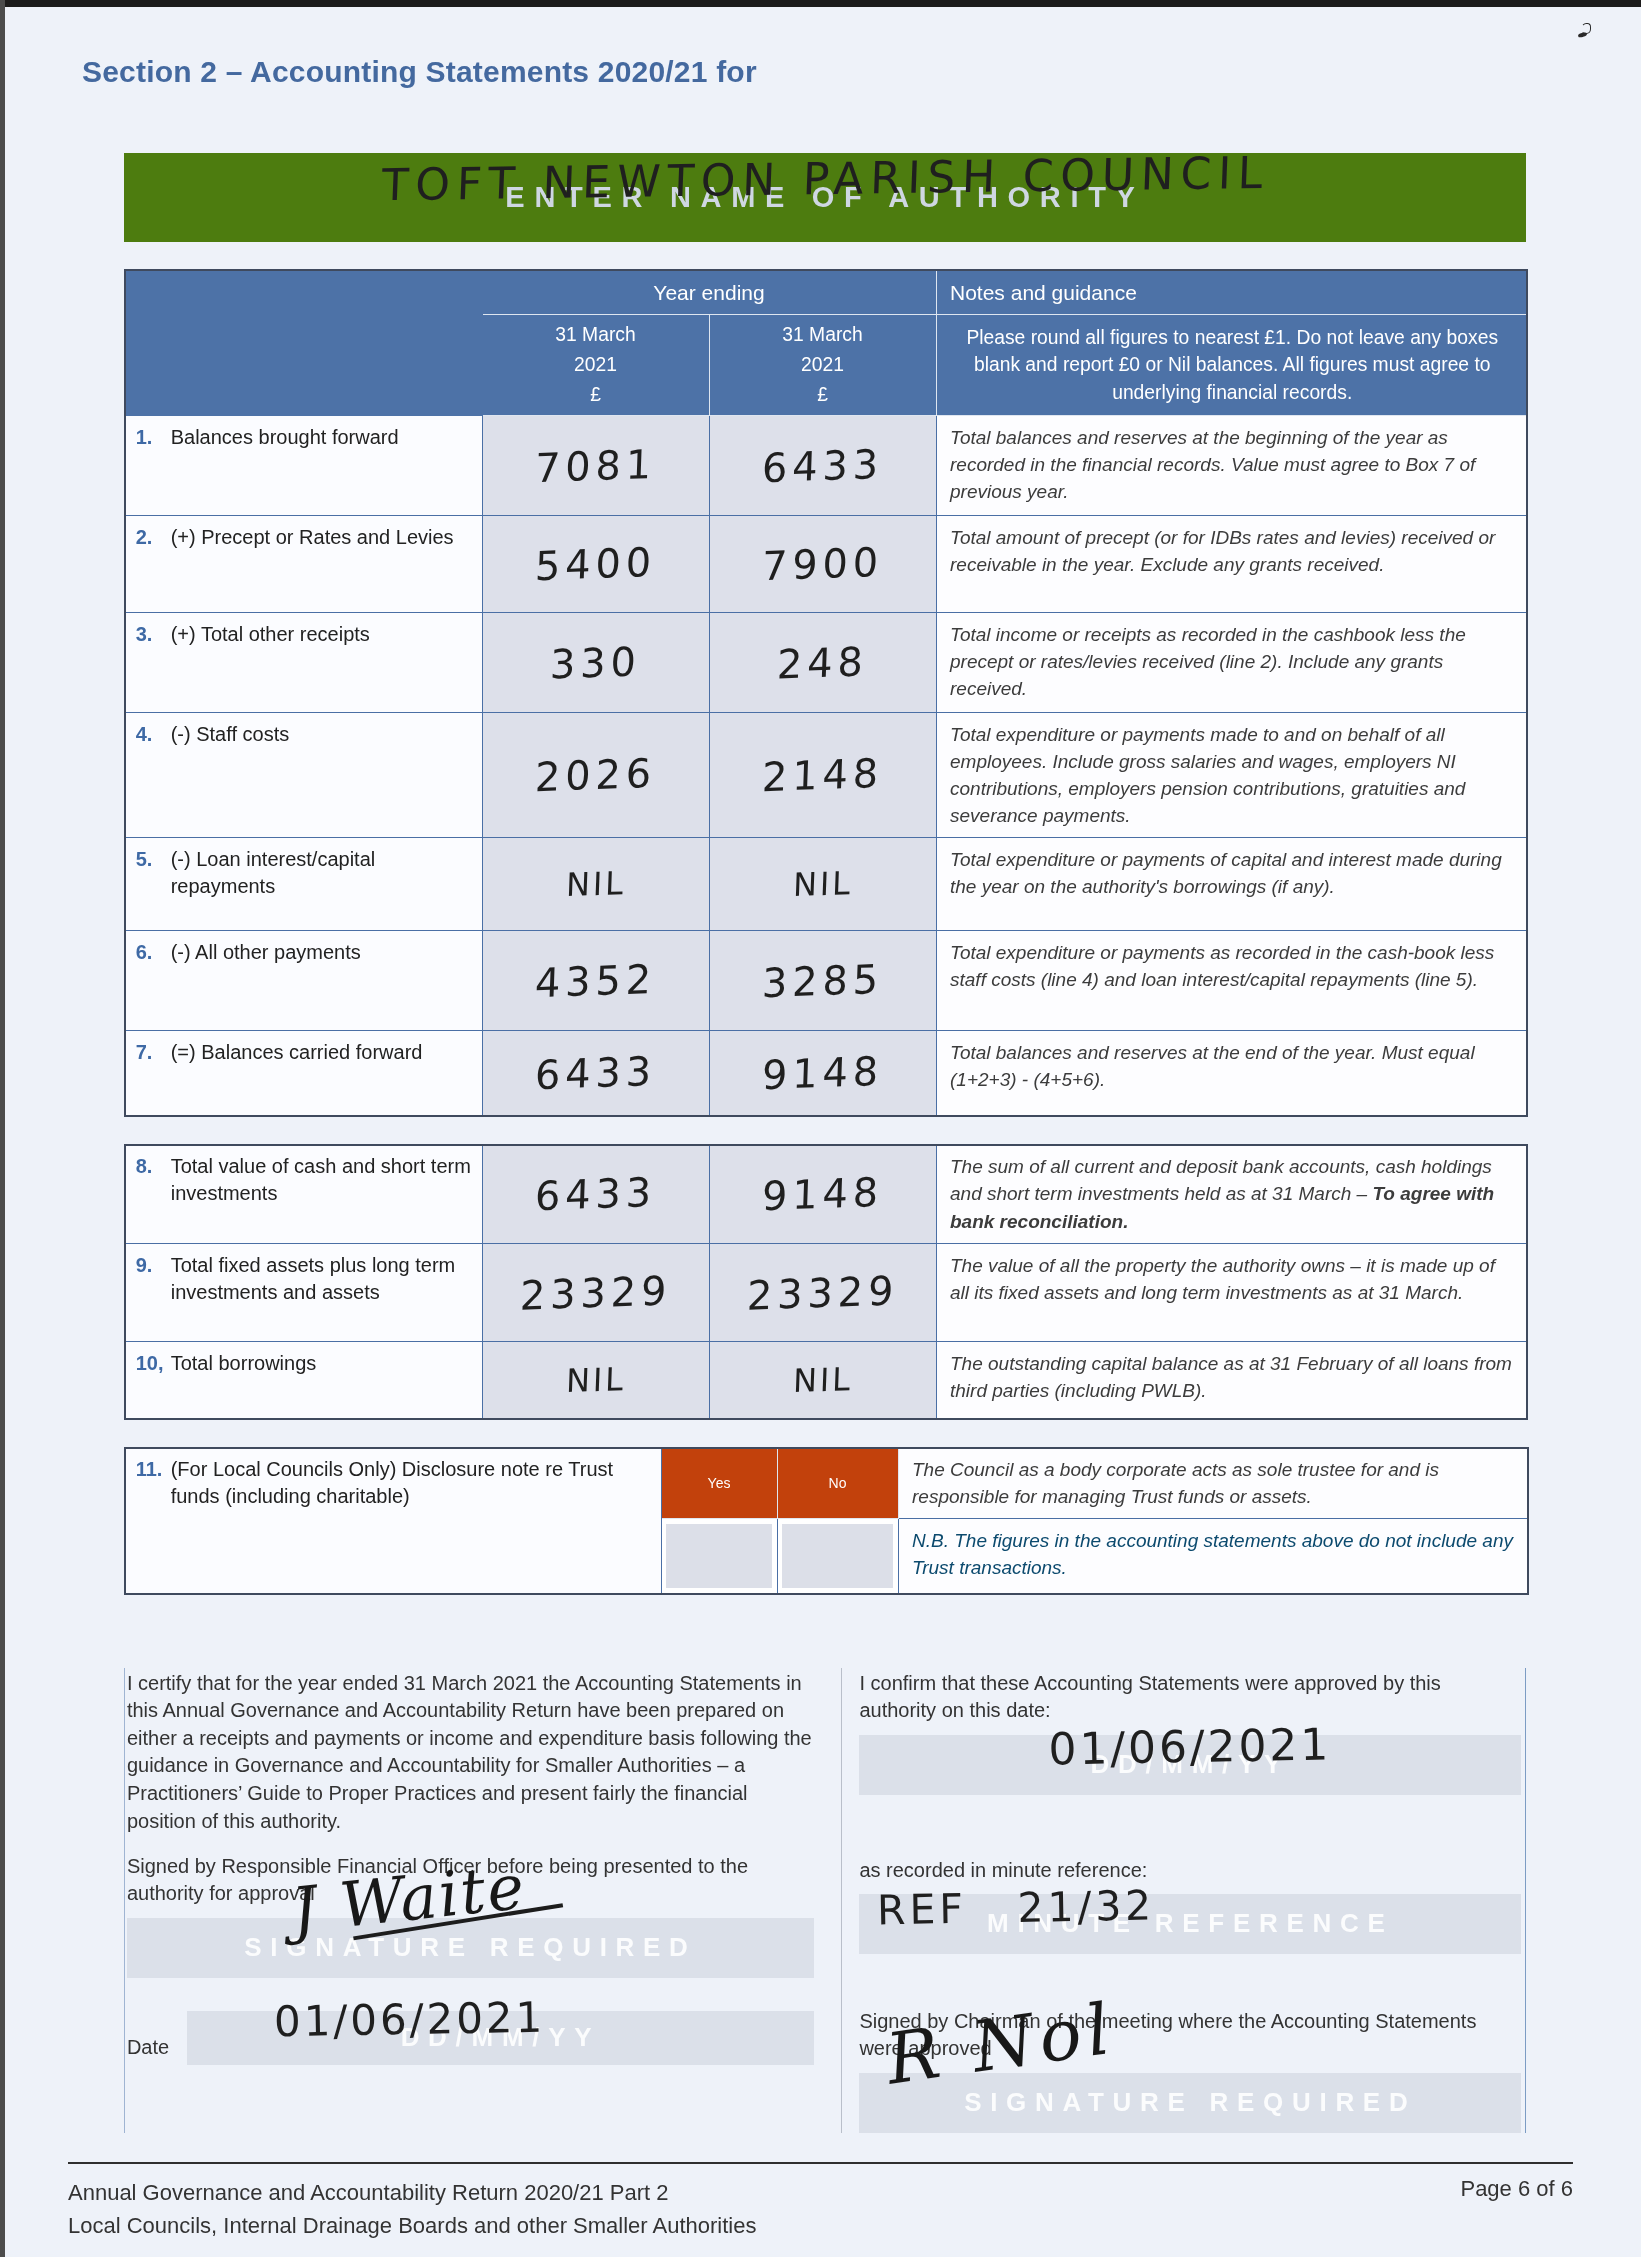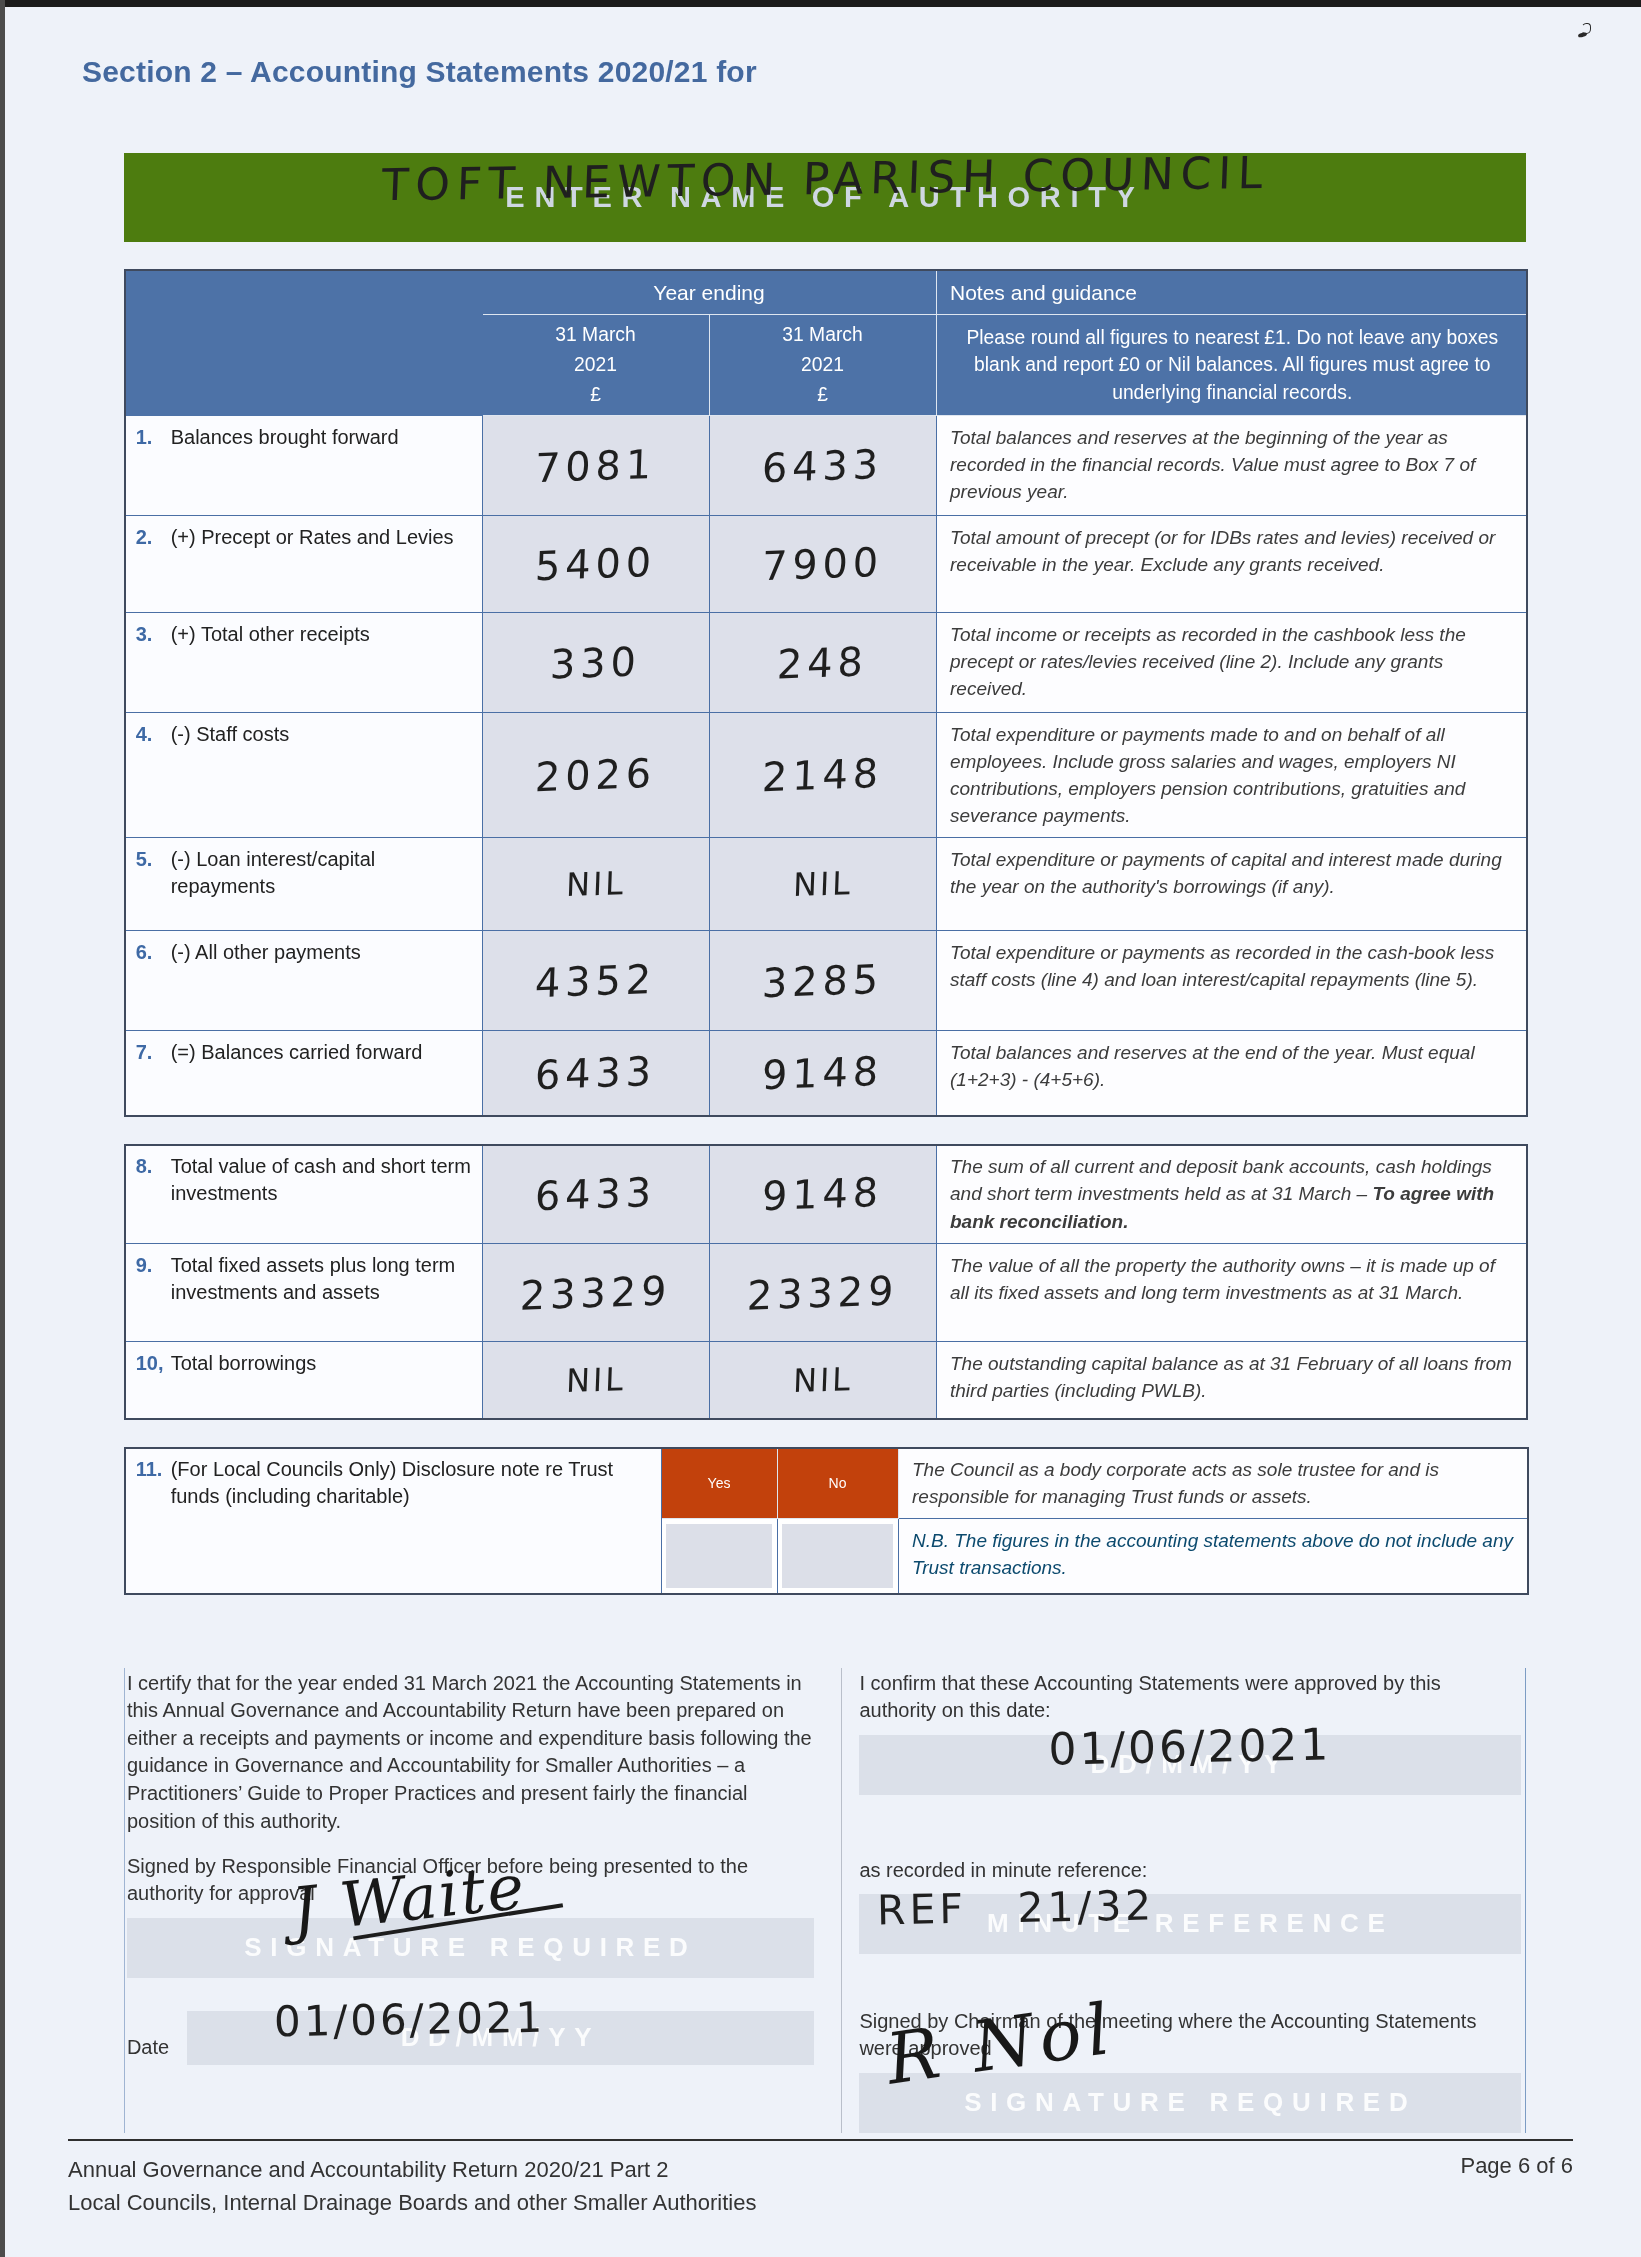--- a/index.html
+++ b/index.html
@@ -106,21 +106,21 @@
   .date-row{display:flex;align-items:flex-end;margin-top:33px;}
   .date-label{font-size:20px;color:#333;flex:0 0 60px;padding-bottom:5.8px;}
   .date-band{flex:1;position:relative;background:#dbe0e9;height:54px;}
   .date-hand{position:absolute;left:87px;top:-15.4px;font-size:42px;letter-spacing:2.9px;transform:rotate(-1deg);}
   .approval-hand{position:absolute;left:0;right:0;top:-13.5px;text-align:center;font-size:44px;letter-spacing:2.9px;transform:rotate(-1deg);}
   .minute-hand{position:absolute;left:17.4px;top:-9.7px;font-size:41px;letter-spacing:3.9px;white-space:pre;transform:rotate(-1deg);}
   .sig-chair-wrap{position:absolute;left:27px;top:-70px;transform:rotate(-8deg);}
   .sig-chair{font-size:70px;letter-spacing:5.8px;}
 
   
-  .footer{position:absolute;left:68px;right:116px;bottom:38px;}
+  .footer{position:absolute;left:68px;right:116px;bottom:15px;}
   .footer-line{height:2.9px;background:#2f2f2f;margin-bottom:11.6px;}
   .footer-flex{display:flex;align-items:flex-start;}
   .footer-text{flex:1;font-size:22px;color:#333;line-height:1.5;}
   .footer-page{font-size:22px;color:#333;}
 </style>
 </head>
 <body>
 
 <div class="page">
   <div class="scan-top"></div>

